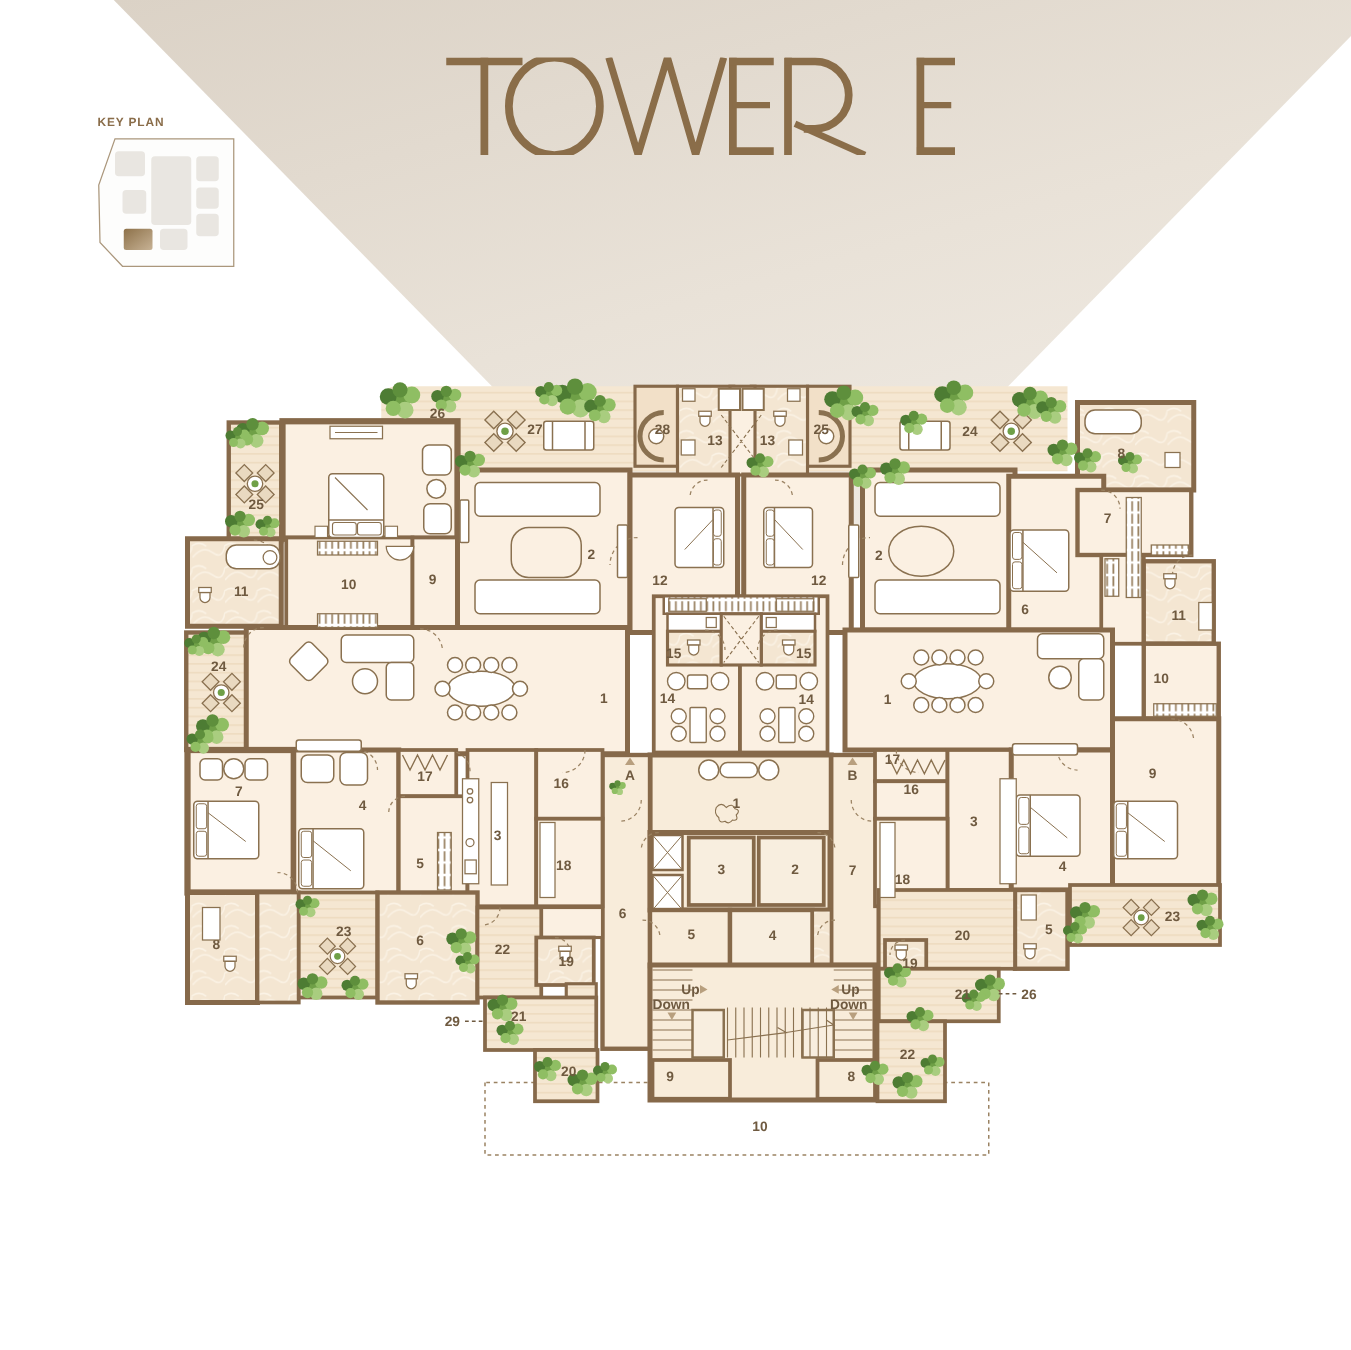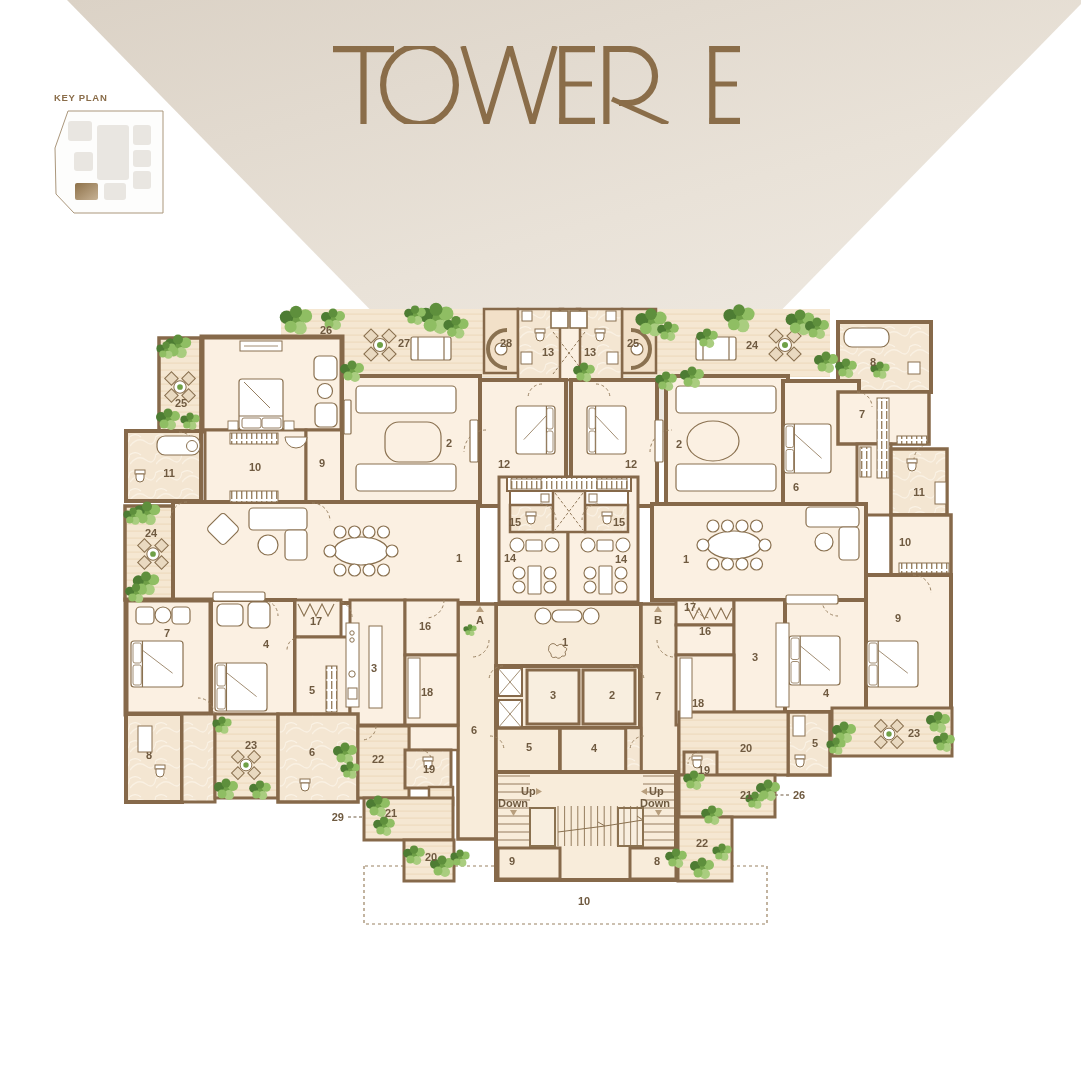--- a/index.html
+++ b/index.html
@@ -1,16 +1,16 @@
 <!DOCTYPE html>
 <html><head><meta charset="utf-8">
 <style>
 html,body{margin:0;padding:0;background:#fff;-webkit-font-smoothing:antialiased;}
 *{box-sizing:border-box;}
-.page{position:relative;width:1081px;height:932px;overflow:hidden;background:#ffffff;font-family:"Liberation Sans",sans-serif;}
+.page{position:relative;width:1081px;height:932px;overflow:hidden;background:#ffffff;font-family:"Liberation Sans",sans-serif;padding-left:24px;}
 </style></head><body>
 <div class="page">
 <svg width="1081" height="1080" viewBox="0 0 1081 1080">
 <defs>
 <linearGradient id="tri" x1="0" y1="0" x2="0.55" y2="1">
  <stop offset="0" stop-color="#dbd2c6"></stop>
  <stop offset="0.55" stop-color="#e9e2d8"></stop>
  <stop offset="1" stop-color="#f1ece5"></stop>
 </linearGradient>
 <linearGradient id="bstrip" x1="0" y1="0" x2="1" y2="0.25">

